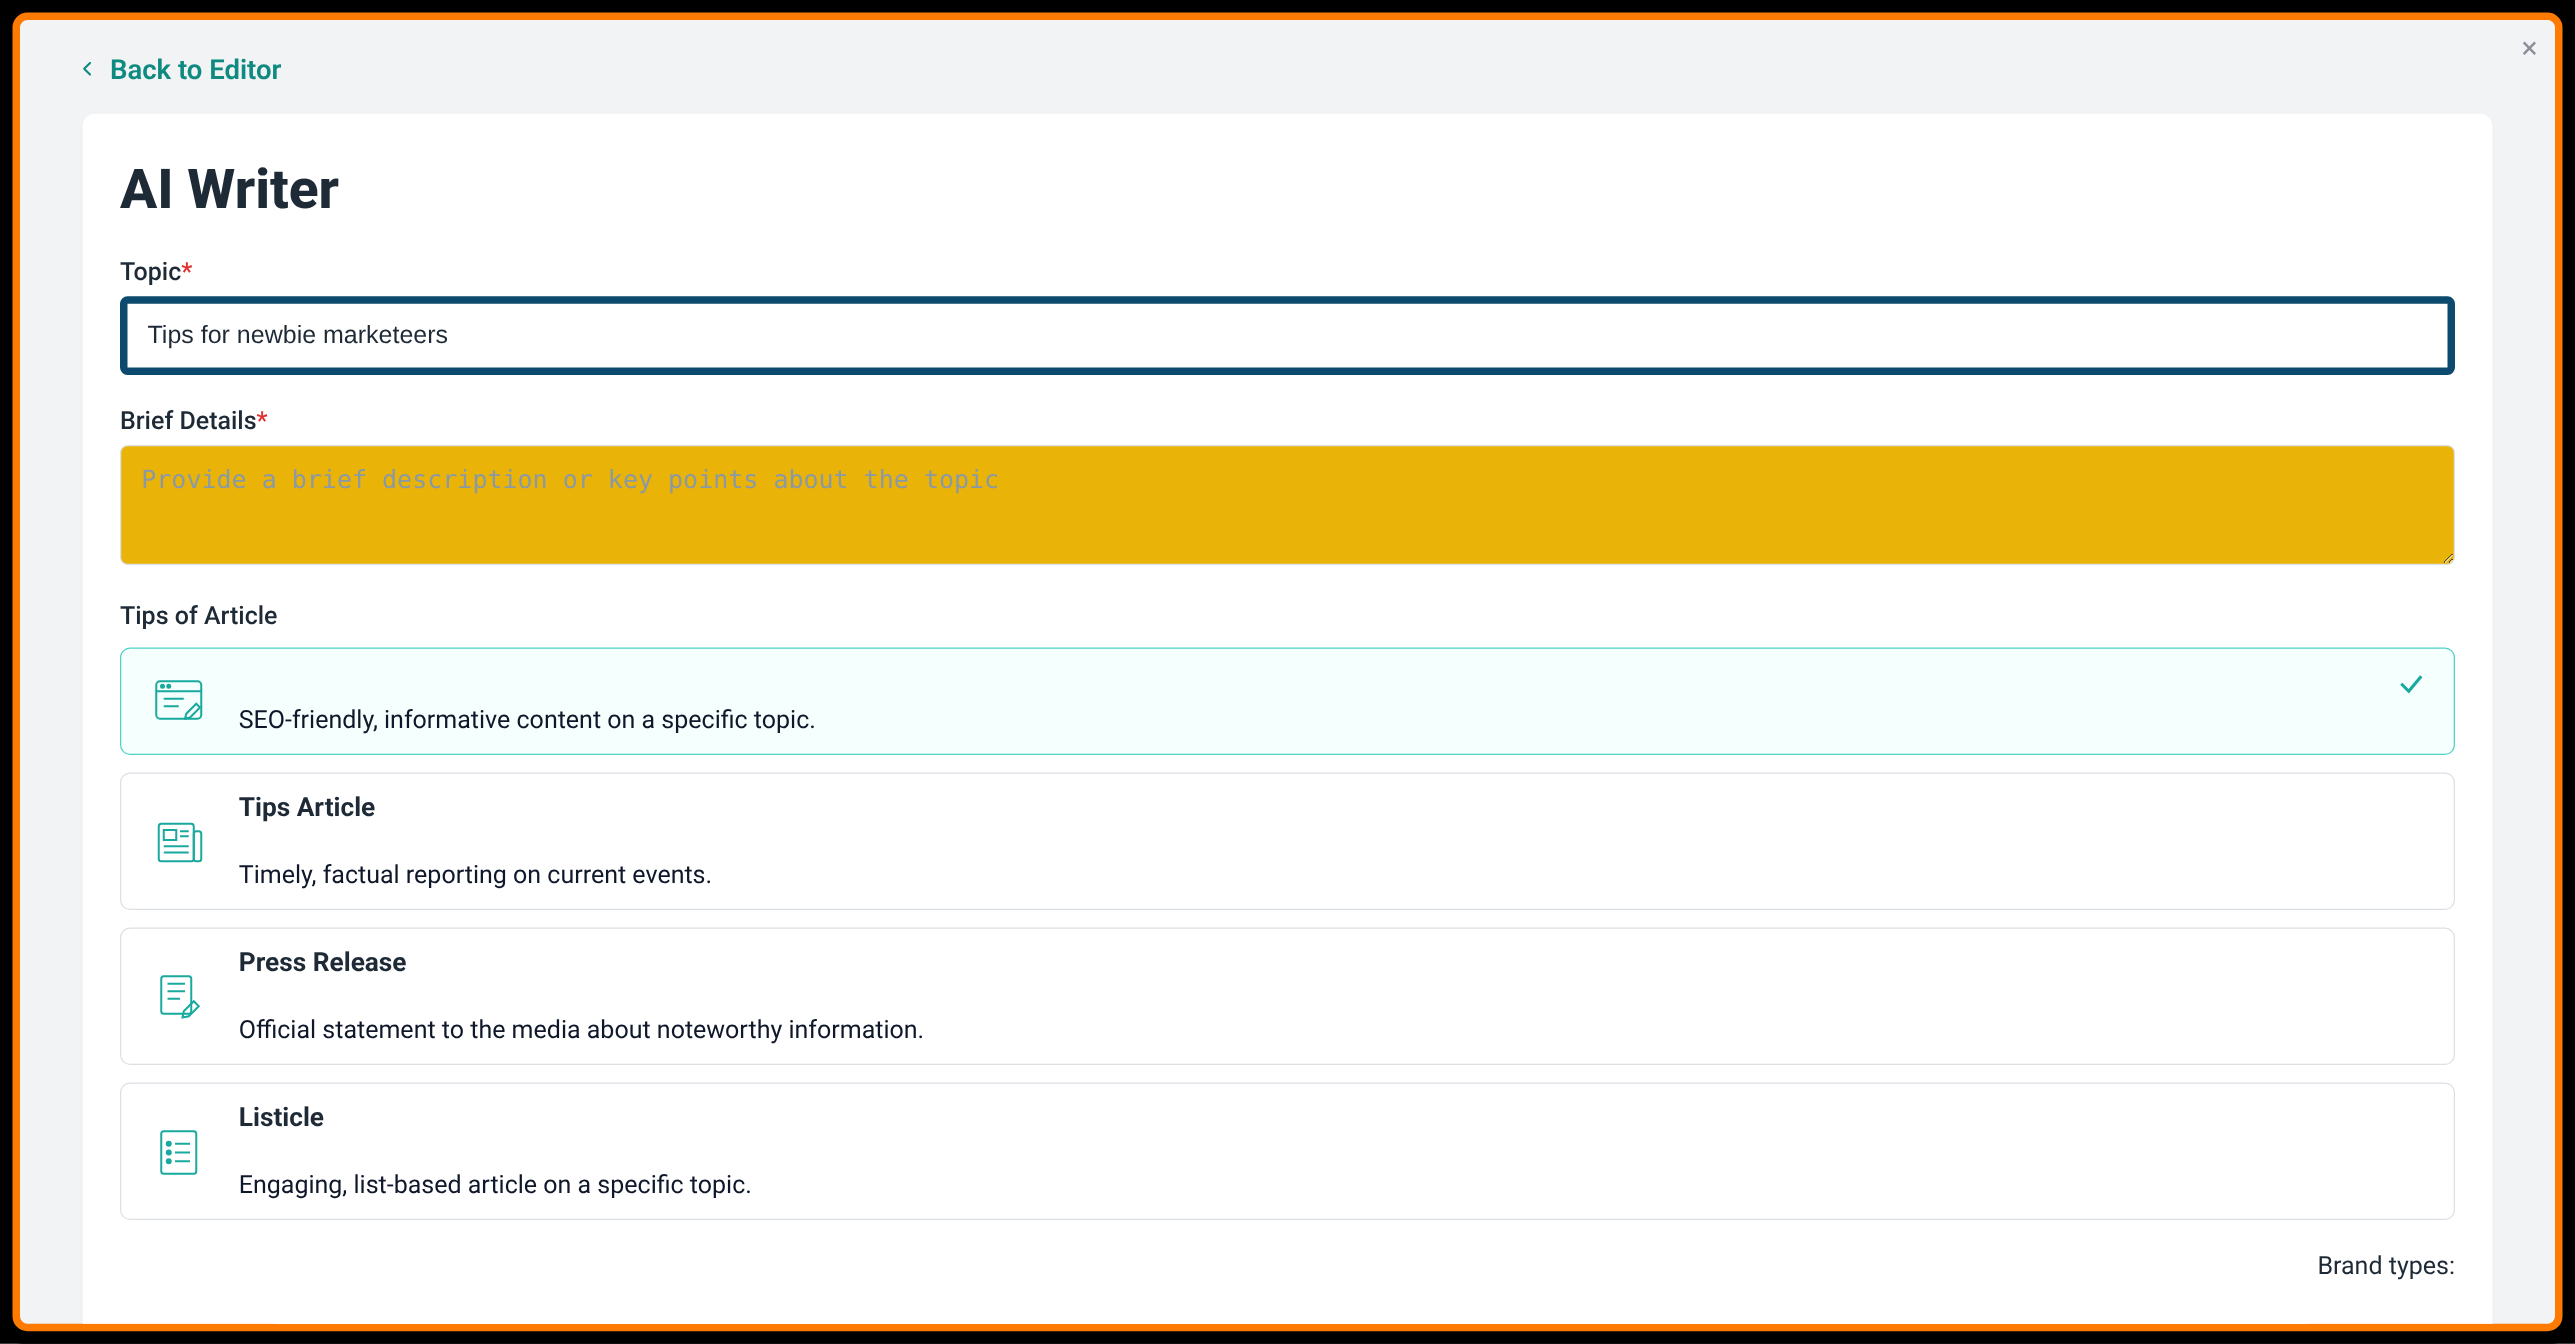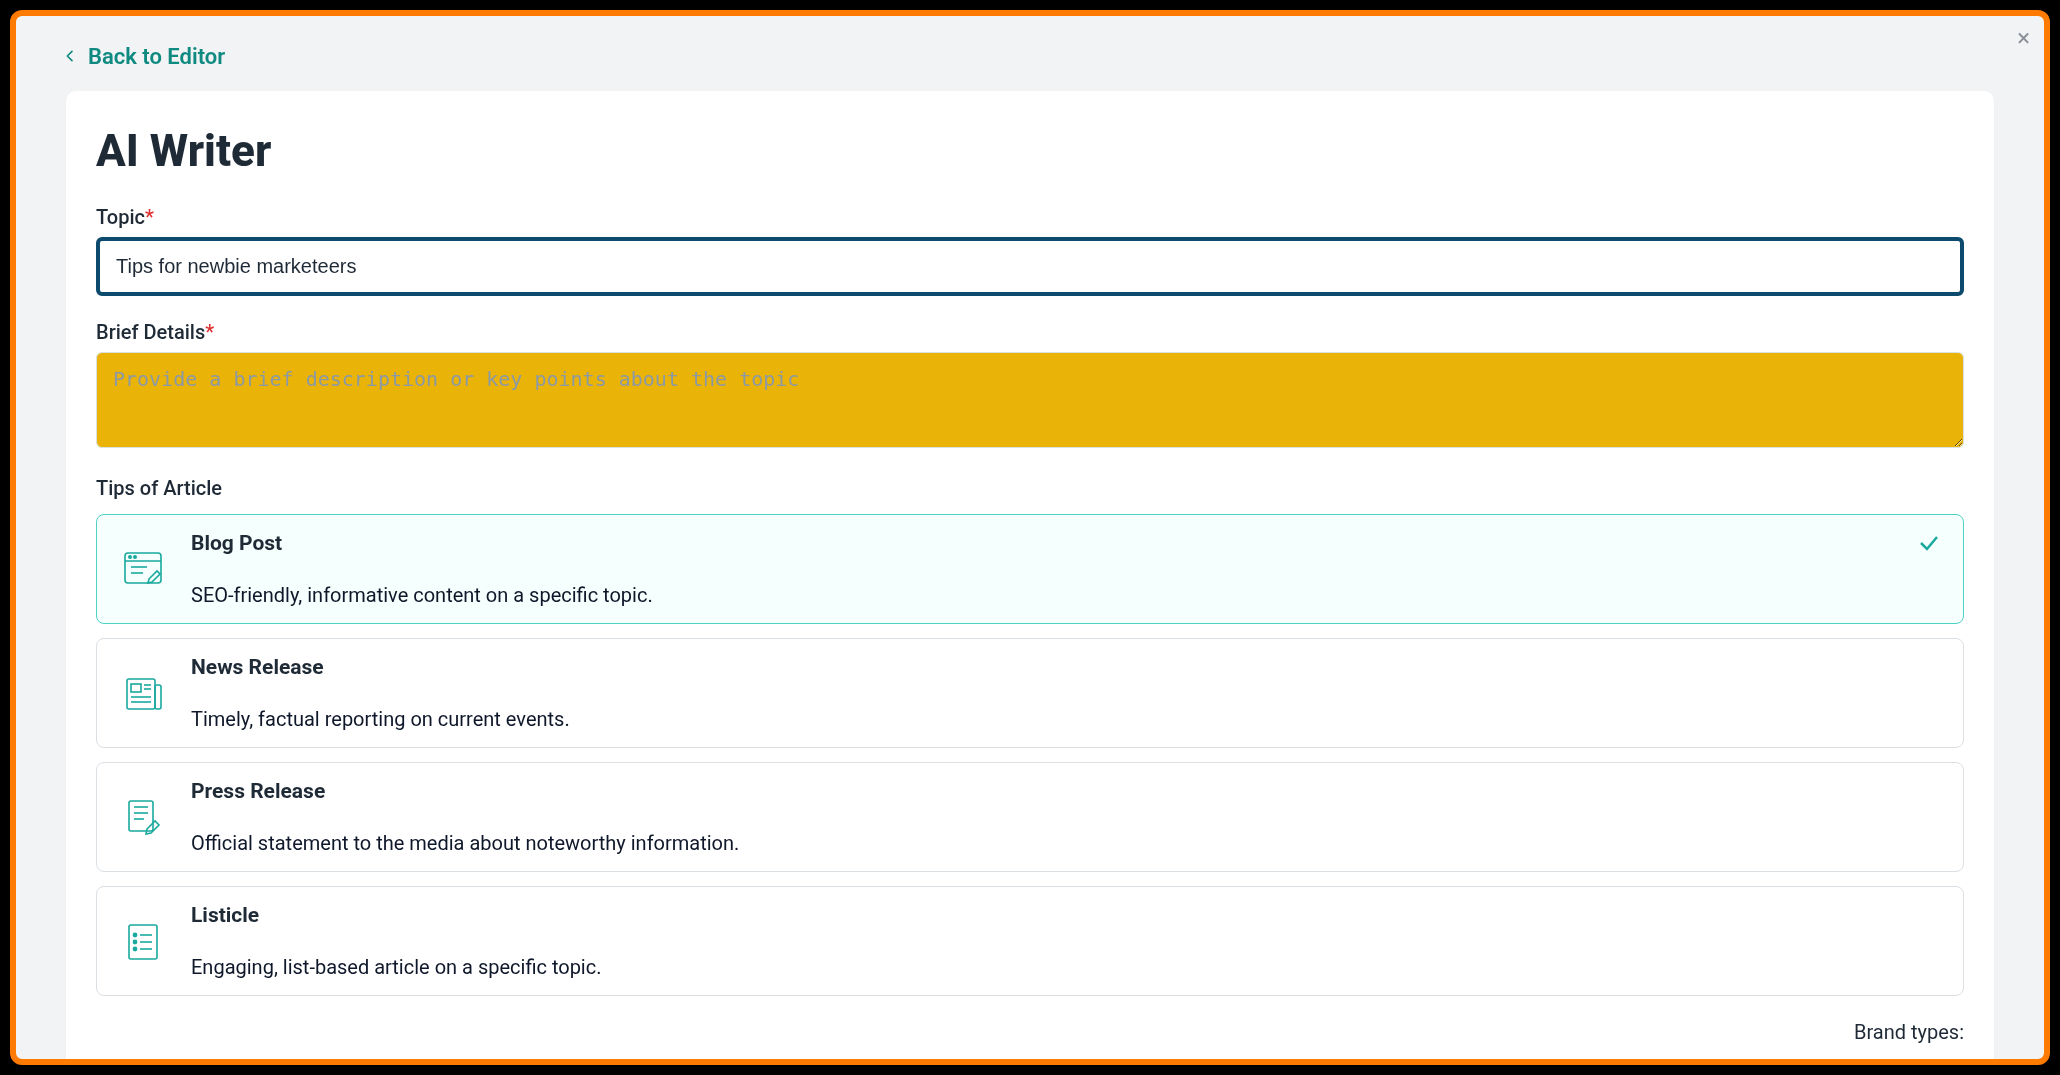--- a/index.html
+++ b/index.html
@@ -75,21 +75,21 @@
   }
   .field-label {
     font-size: 20px;
     color: #1f2a37;
     font-weight: 500;
     margin-bottom: 8px;
   }
   .req { color: #e03131; }
   .text-input {
     width: 100%;
-    border: 4px solid #0c4a6e;
+    border: 6px solid #0c4a6e;
     border-radius: 6px;
     padding: 14px 16px;
     font-size: 20px;
     color: #1f2a37;
     outline: none;
     background: #fff;
   }
   .textarea-input {
     width: 100%;
     border: 1px solid #dbe0e5;
@@ -193,21 +193,20 @@
                 <rect x="6" y="8" width="36" height="30" rx="3"></rect>
                 <line x1="6" y1="16" x2="42" y2="16"></line>
                 <circle cx="11" cy="12" r="1.2" fill="currentColor"></circle>
                 <circle cx="16" cy="12" r="1.2" fill="currentColor"></circle>
                 <line x1="12" y1="22" x2="28" y2="22"></line>
                 <line x1="12" y1="28" x2="24" y2="28"></line>
                 <path d="M30 34 L38 26 L41 29 L33 37 L29 38 Z"></path>
               </svg>
             </div>
             <div class="option-text">
-              <div class="option-title">Blog Post</div>
               <div class="option-desc">SEO-friendly, informative content on a specific topic.</div>
             </div>
             <div class="check-mark">
               <svg viewBox="0 0 24 24">
                   <path d="M4 12 L10 18 L20 6"></path>
                 </svg>
             </div>
           </div>
 
           <div class="option-card">
@@ -216,21 +215,21 @@
                 <rect x="8" y="10" width="28" height="30" rx="2"></rect>
                 <rect x="36" y="16" width="6" height="24" rx="2"></rect>
                 <rect x="12" y="15" width="10" height="8"></rect>
                 <line x1="25" y1="16" x2="32" y2="16"></line>
                 <line x1="25" y1="20" x2="32" y2="20"></line>
                 <line x1="12" y1="28" x2="32" y2="28"></line>
                 <line x1="12" y1="33" x2="32" y2="33"></line>
               </svg>
             </div>
             <div class="option-text">
-              <div class="option-title">News Release</div>
+              <div class="option-title">Tips Article</div>
               <div class="option-desc">Timely, factual reporting on current events.</div>
             </div>
           </div>
 
           <div class="option-card">
             <div class="option-icon">
               <svg viewBox="0 0 48 48">
                 <rect x="10" y="8" width="24" height="30" rx="2"></rect>
                 <line x1="15" y1="14" x2="29" y2="14"></line>
                 <line x1="15" y1="20" x2="29" y2="20"></line>

